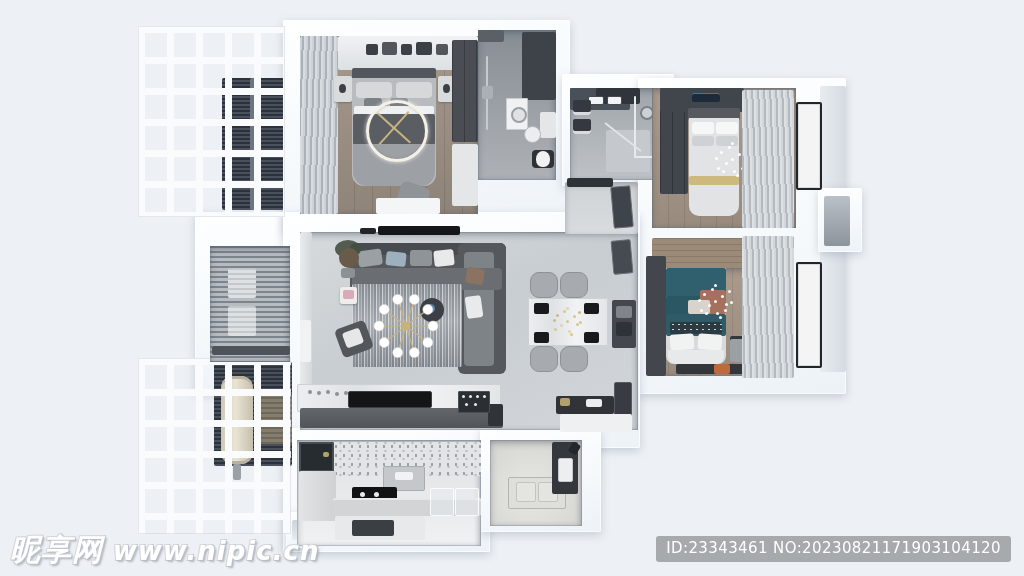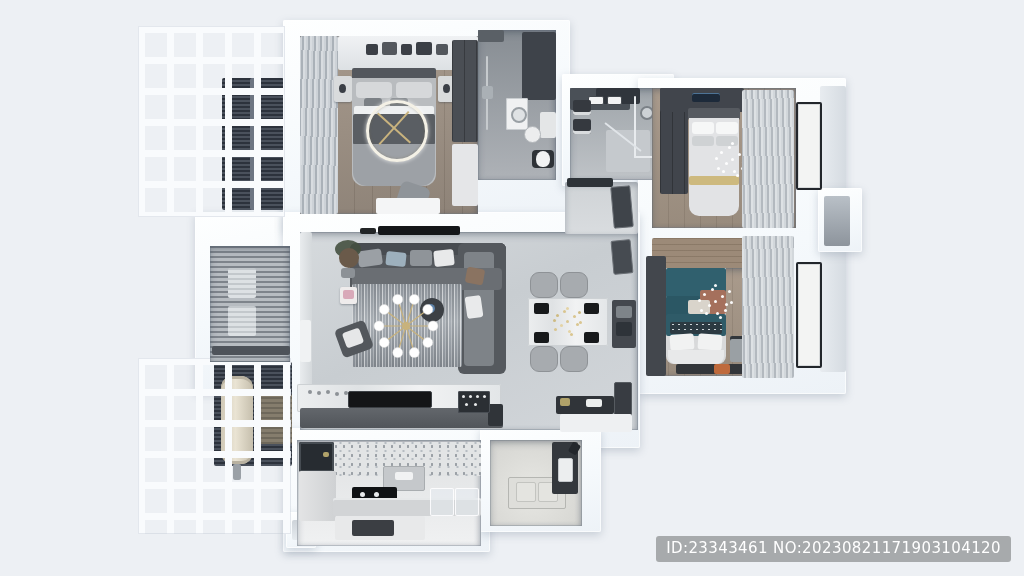--- a/index.html
+++ b/index.html
@@ -288,14 +288,16 @@
   <div class="f" style="left:570px;top:443px;width:9px;height:11px;background:#23272c;transform:rotate(30deg)"></div>
 
   <div class="room louver-h" style="left:210px;top:246px;width:80px;height:116px"></div>
   <div class="f" style="left:228px;top:268px;width:28px;height:30px;background:repeating-linear-gradient(180deg,#c3c8cc 0 2px,#dde1e4 2px 5px)"></div>
   <div class="f" style="left:228px;top:306px;width:28px;height:30px;background:repeating-linear-gradient(180deg,#c3c8cc 0 2px,#dde1e4 2px 5px)"></div>
   <div class="f" style="left:212px;top:346px;width:78px;height:9px;background:#4e535a"></div>
 
 </div>
 
 <div class="wm">
+  <span class="cn">昵享网</span>
+  <span class="url">www.nipic.cn</span>
 </div>
 <div class="badge">ID:23343461 NO:20230821171903104120</div>
 
 </body></html>

